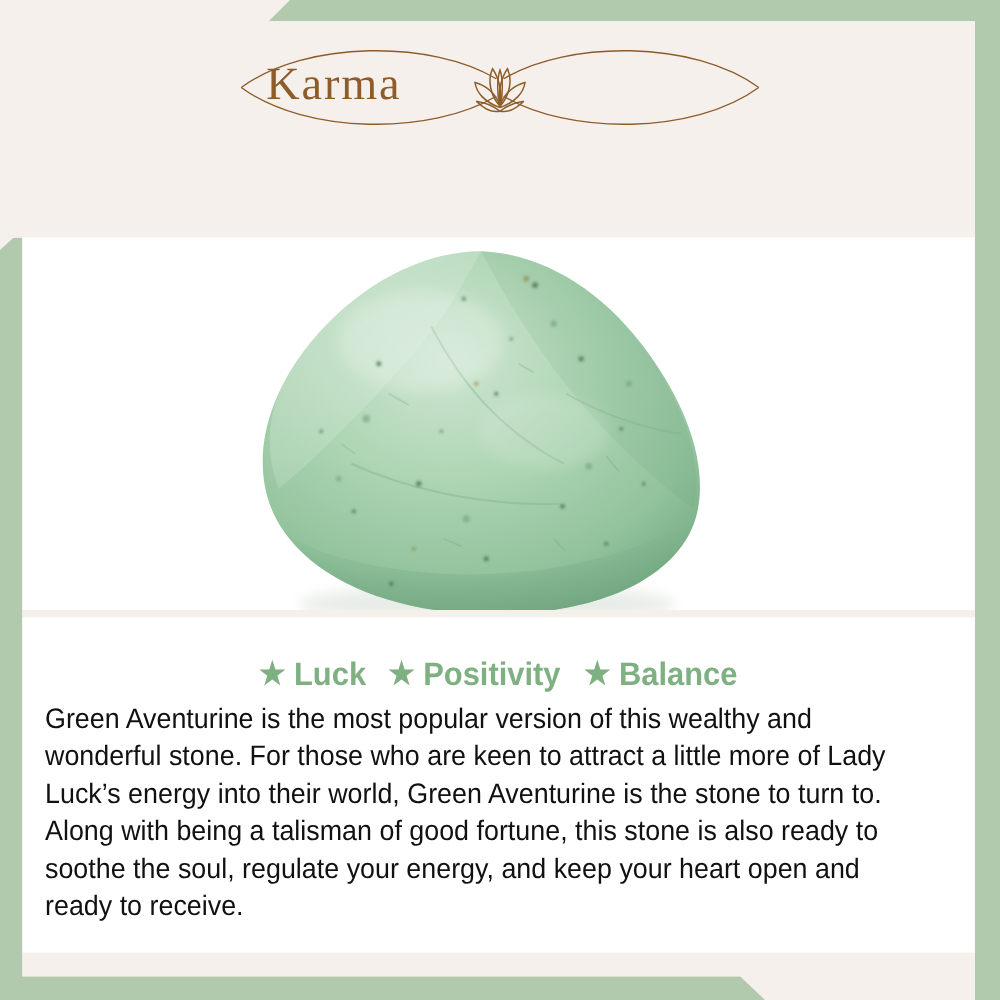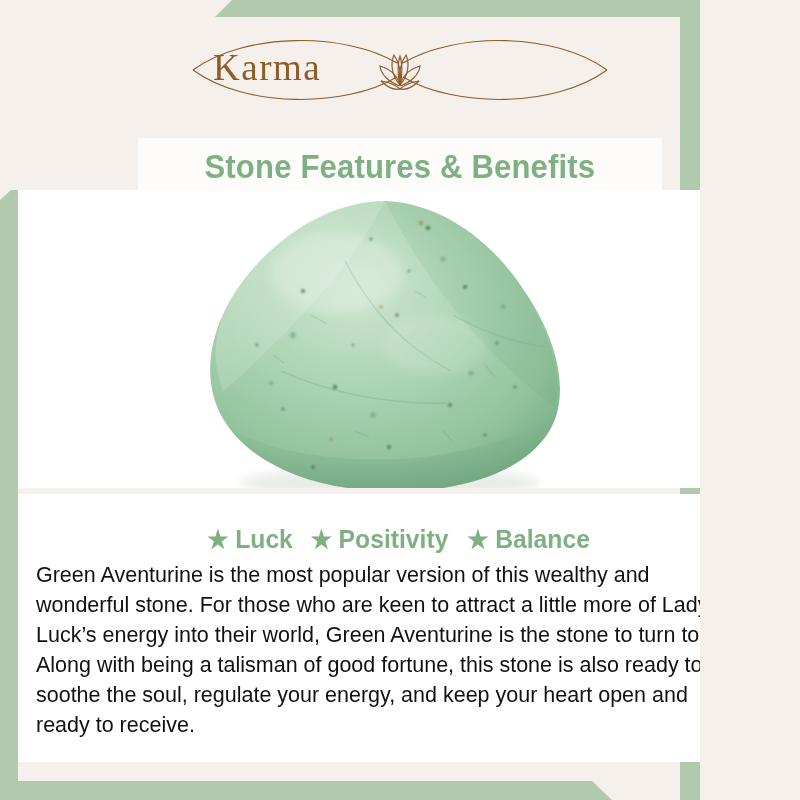--- a/index.html
+++ b/index.html
@@ -2,21 +2,21 @@
 <html><head>
 <meta charset="utf-8">
 <style>
   html,body{margin:0;padding:0;}
   body{
     width:800px;height:800px;overflow:hidden;
     background:#f6f0ec;
     font-family:"Liberation Sans", sans-serif;
     position:relative;
   }
-  #stage{position:absolute;inset:0;width:700px;height:800px;overflow:hidden;background:#f6f0ec;text-decoration:underline;}
+  #stage{position:absolute;inset:0;width:800px;height:800px;overflow:hidden;background:#f6f0ec;text-decoration:underline;}
 
   
   .frame-top{
     position:absolute;left:0;top:0;width:800px;height:17px;
     background:#b1c9ac;
     clip-path:polygon(232px 0, 800px 0, 800px 17px, 215px 17px);
   }
   .frame-right{
     position:absolute;right:0;top:0;width:20px;height:800px;background:#b1c9ac;
   }
@@ -229,23 +229,20 @@
           <path d="M230 96 l 12 7"></path>
         <path d="M300 170 l 10 12"></path>
           <path d="M170 236 l 14 6"></path>
         <path d="M258 236 l 9 10"></path>
           <path d="M88 160 l 11 8"></path>
       </g>
     </svg>
 
   </div>
 
-  <div class="title-banner">
-    <span class="title-text">Stone Features &amp; Benefits</span>
-  </div>
 
   <div class="body-panel"></div>
 
   <div class="keywords">
     <span class="kw">
       <span class="star">★</span>
       <span>Luck</span>
     </span>
     <span class="kw">
       <span class="star">★</span>

